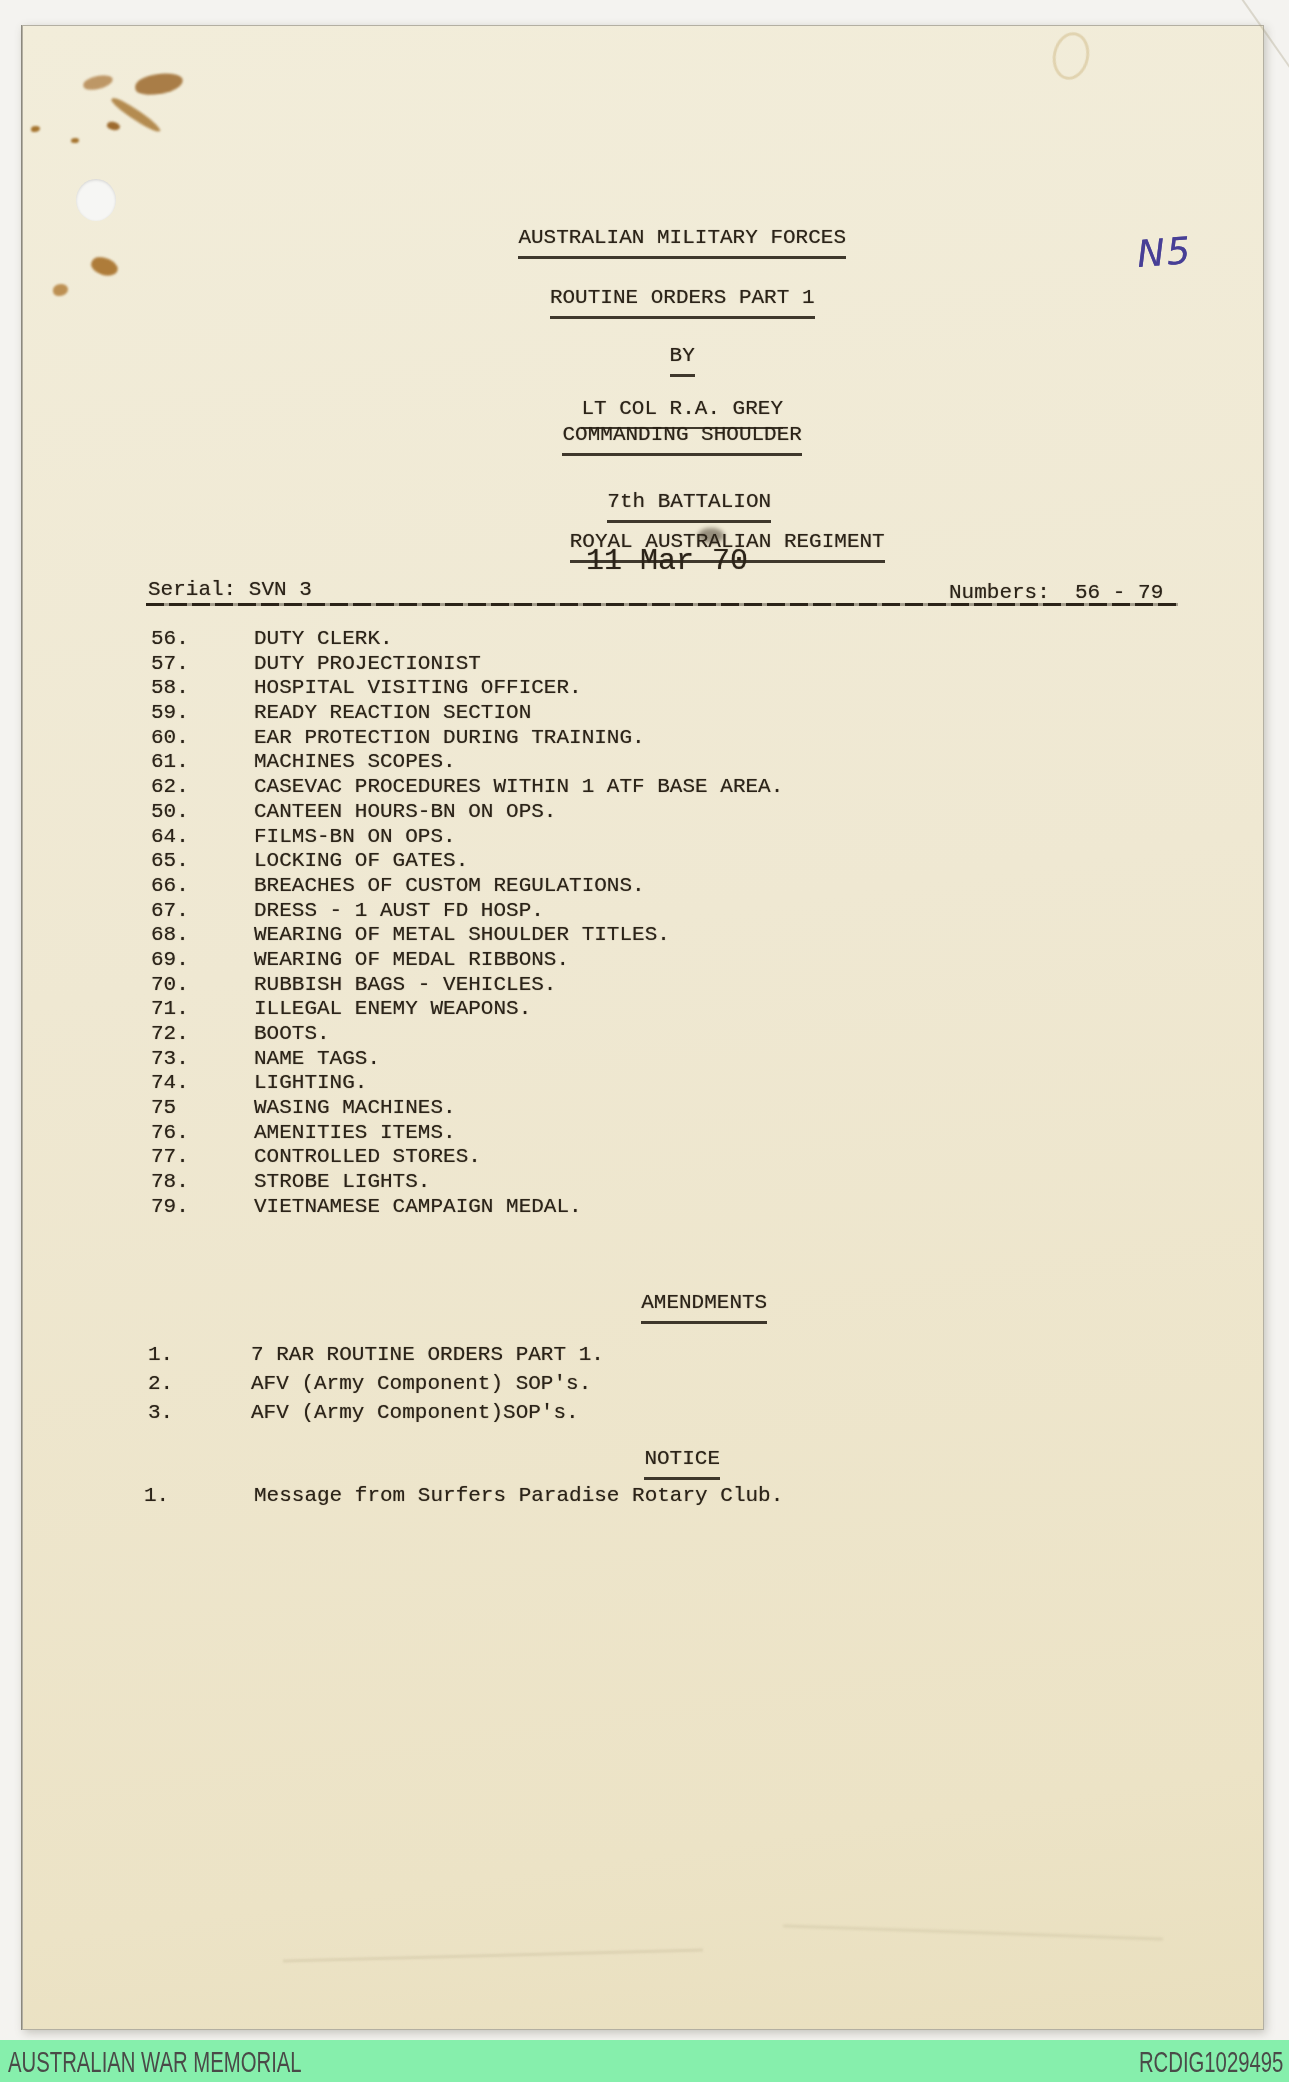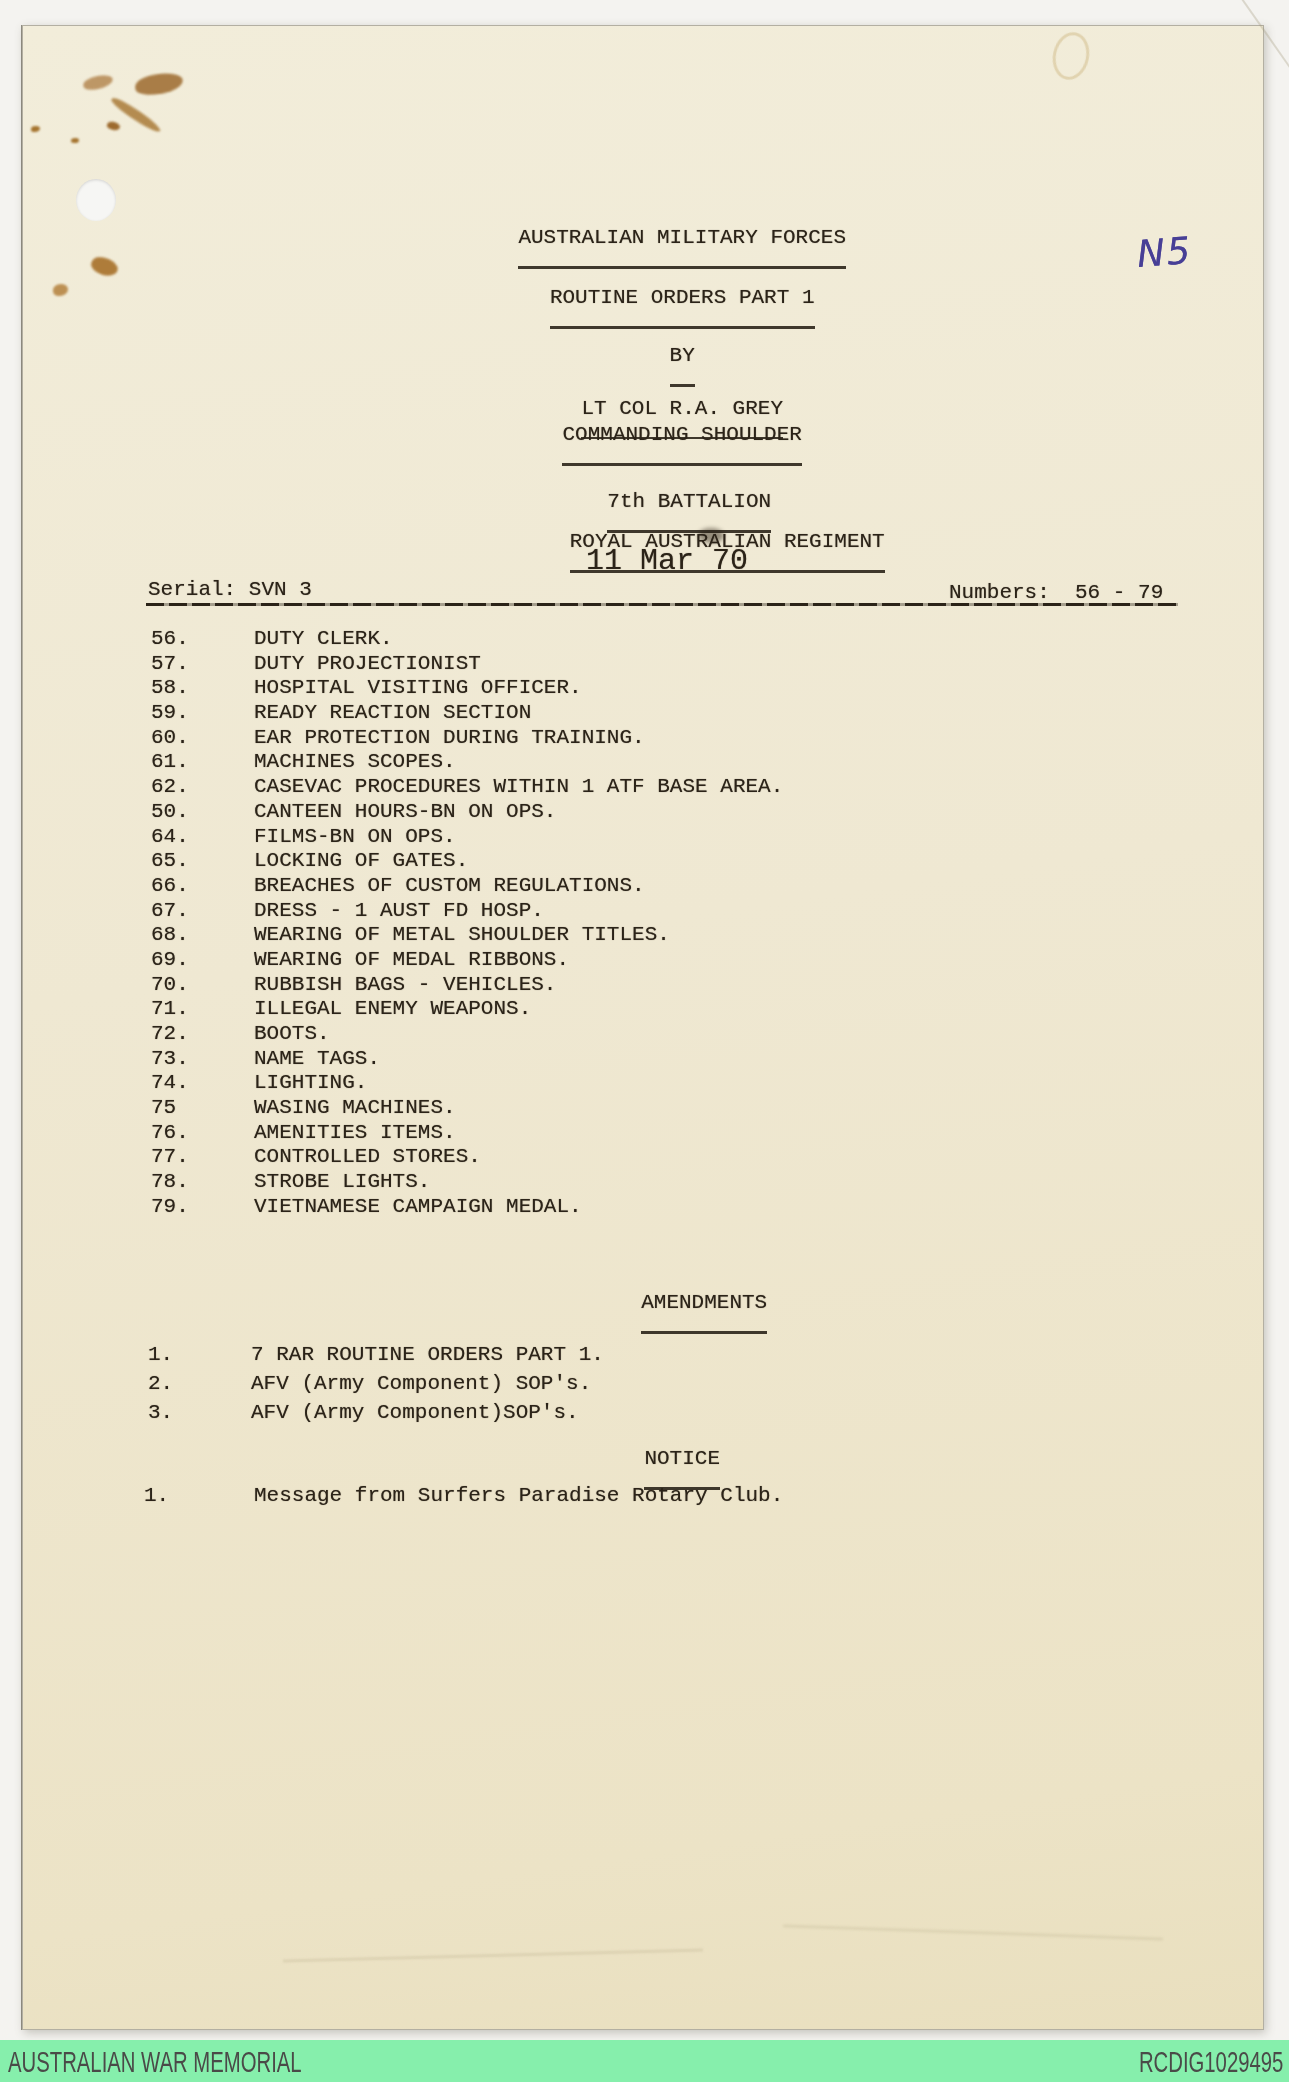--- a/index.html
+++ b/index.html
@@ -19,21 +19,21 @@
     content:"";position:absolute;left:1168px;top:-8px;width:130px;height:2px;
     background:rgba(160,150,120,.30);transform:rotate(55deg);
   }
   
   .t{
     font-family:"Liberation Mono","DejaVu Sans Mono",monospace;
     font-size:21px;line-height:24px;color:#2b2318;
     text-shadow:0 0 1px rgba(43,35,24,.55);
     white-space:pre;position:absolute;
   }
-  .u{border-bottom:3px solid rgba(38,31,20,.88);padding-bottom:16px;font-family:Liberation Mono, monospace;}
+  .u{border-bottom:3px solid rgba(38,31,20,.88);padding-bottom:6px;font-family:Liberation Mono, monospace;}
   .center-line{left:0;width:100%;text-align:center;}
   .center-line span{display:inline-block;}
   
   .serial-rule{
     position:absolute;left:123px;top:577px;width:1032px;height:3px;
     background:repeating-linear-gradient(90deg,#2b2318 0 18px,rgba(43,35,24,.38) 18px 23px);
   }
   
   .orders{position:absolute;left:128px;top:601px;}
   .row{display:flex;height:24.7px;}

